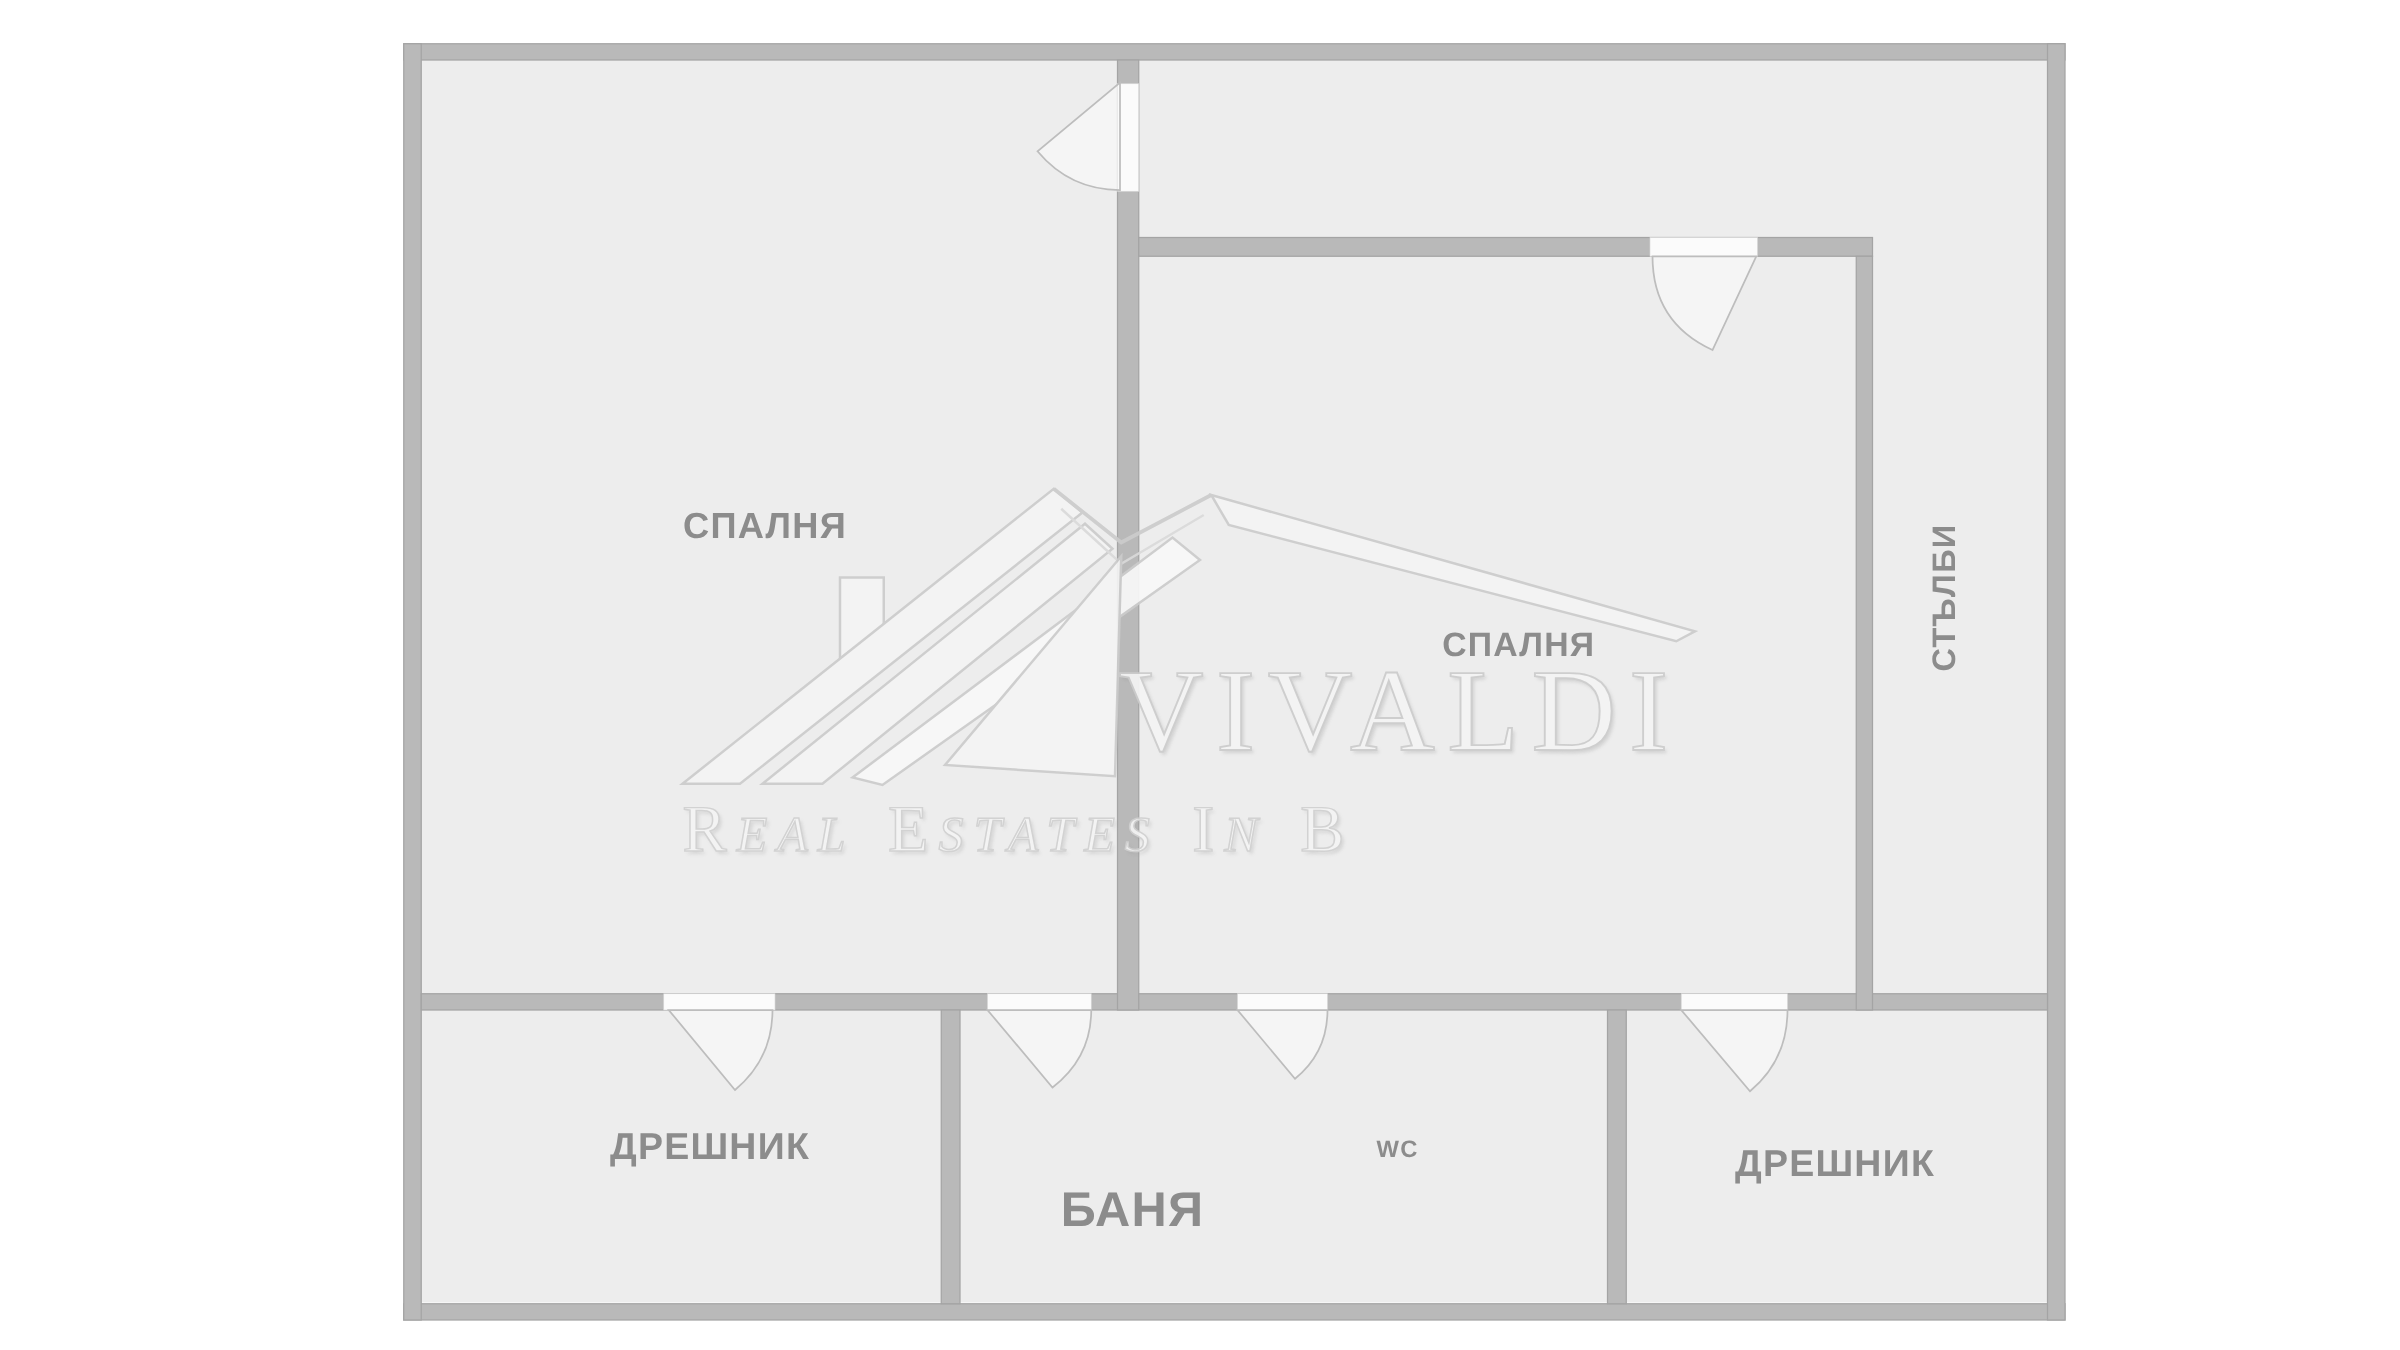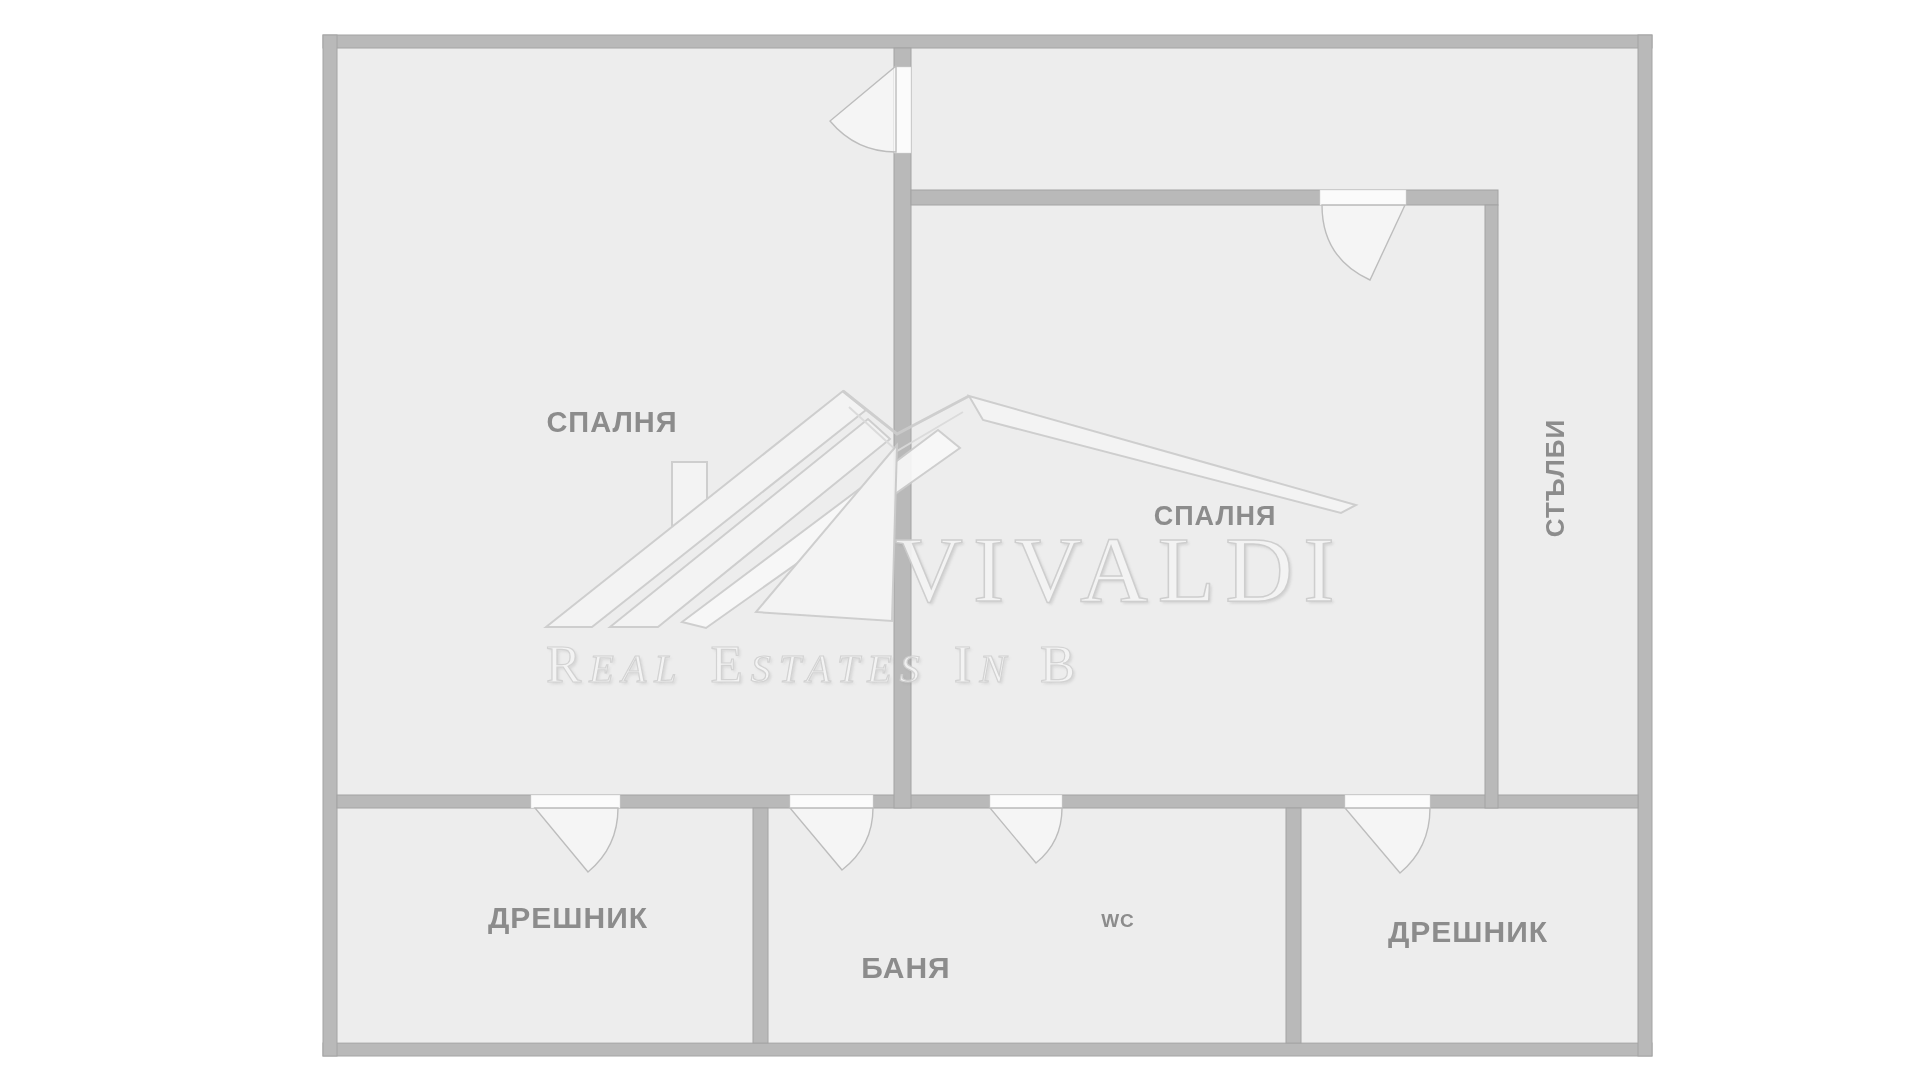--- a/index.html
+++ b/index.html
@@ -118,16 +118,16 @@
           <span class="wm-initial">B</span>
         </span>
     </div>
   </div>
 
   <div class="room-label" style="left:612px;top:422px;font-size:29px;">СПАЛНЯ</div>
   <div class="room-label" style="left:1215px;top:516px;font-size:27px;">СПАЛНЯ</div>
   <div class="room-label vertical" style="left:1555px;top:478px;font-size:26px;">СТЪЛБИ</div>
   <div class="room-label" style="left:568px;top:918px;font-size:30px;">ДРЕШНИК</div>
   <div class="room-label" style="left:1118px;top:920px;font-size:19px;">WC</div>
-  <div class="room-label" style="left:906px;top:968px;font-size:30px;">БАНЯ</div>
+  <div class="room-label" style="left:906px;top:968px;font-size:39px;">БАНЯ</div>
   <div class="room-label" style="left:1468px;top:932px;font-size:30px;">ДРЕШНИК</div>
 
 </div>
 
 </body></html>

